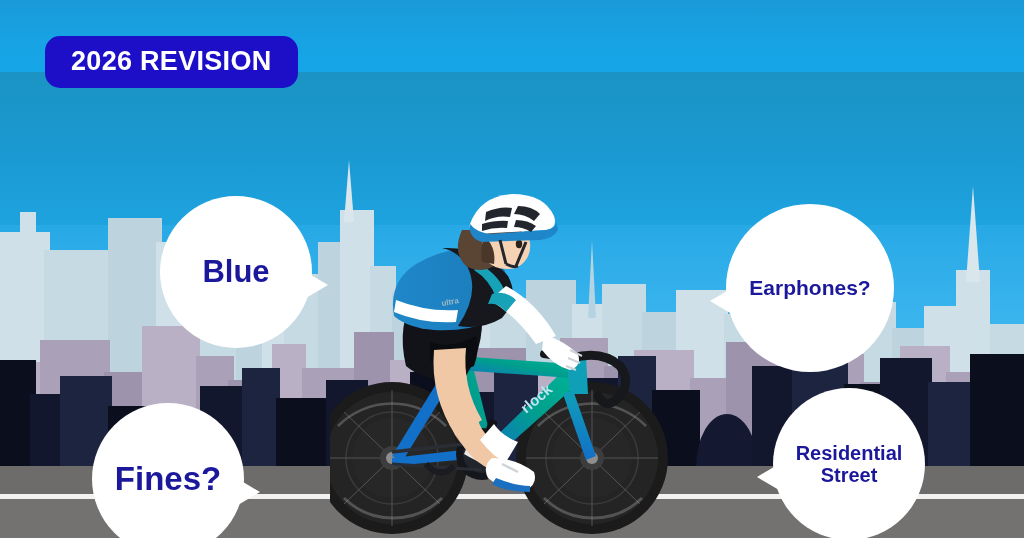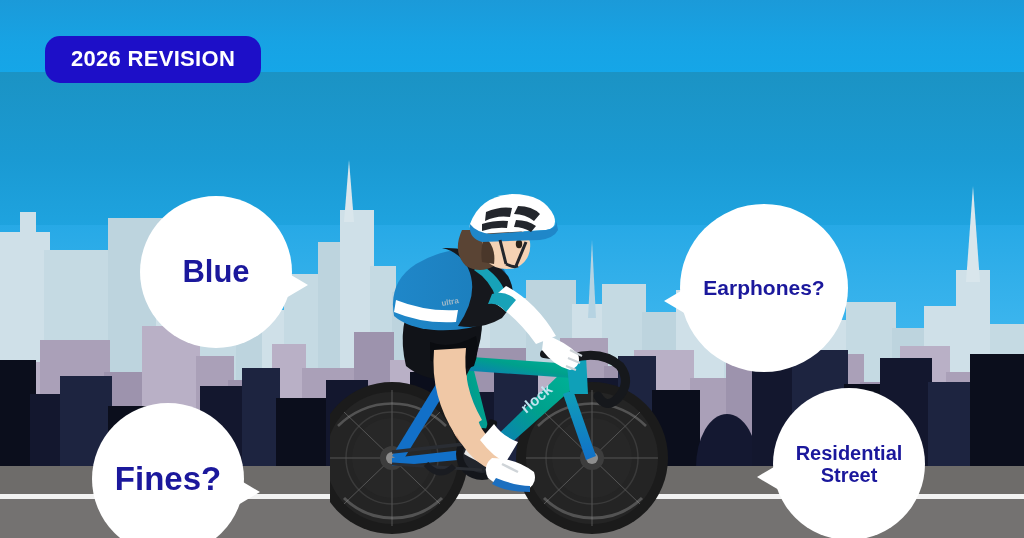--- a/index.html
+++ b/index.html
@@ -73,21 +73,21 @@
     background:#747271;
   }
 
   
   .badge {
     position:absolute; left:45px; top:36px;
     background:#1d0fc8;
     border-radius:15px;
     padding:12px 26px 13px 26px;
     color:#ffffff;
-    font-size:22px; font-weight:bold;
+    font-size:27px; font-weight:bold;
     letter-spacing:.3px;
     line-height:1;
     white-space:nowrap;
   }
 
   
   .headline {
     position:absolute; left:0; top:127px; width:1024px;
     text-align:center;
     color:#ffffff;
@@ -119,23 +119,23 @@
     border-left:22px solid #ffffff;
   }
   
   .tail-l {
     left:-16px; top:50%;
     border-top:13px solid transparent;
     border-bottom:13px solid transparent;
     border-right:22px solid #ffffff;
   }
 
-  #bubble-blue-ticket { left:140px; top:196px; width:152px; height:152px; font-size:31px;text-align:center; }
+  #bubble-blue-ticket { left:160px; top:196px; width:152px; height:152px; font-size:31px;text-align:center; }
   #bubble-fines       { left:92px;  top:403px; width:152px; height:152px; font-size:33px; }
-  #bubble-earphones   { left:680px; top:204px; width:168px; height:168px; font-size:21px; }
+  #bubble-earphones   { left:726px; top:204px; width:168px; height:168px; font-size:21px; }
   #bubble-residential { left:773px; top:388px; width:152px; height:152px; font-size:20px; }
 
   
   .rider { position:absolute; left:330px; top:190px; width:360px; height:348px; }
   .rider svg { display:block; }
 </style>
 </head>
 <body>
 
 <div class="banner">

